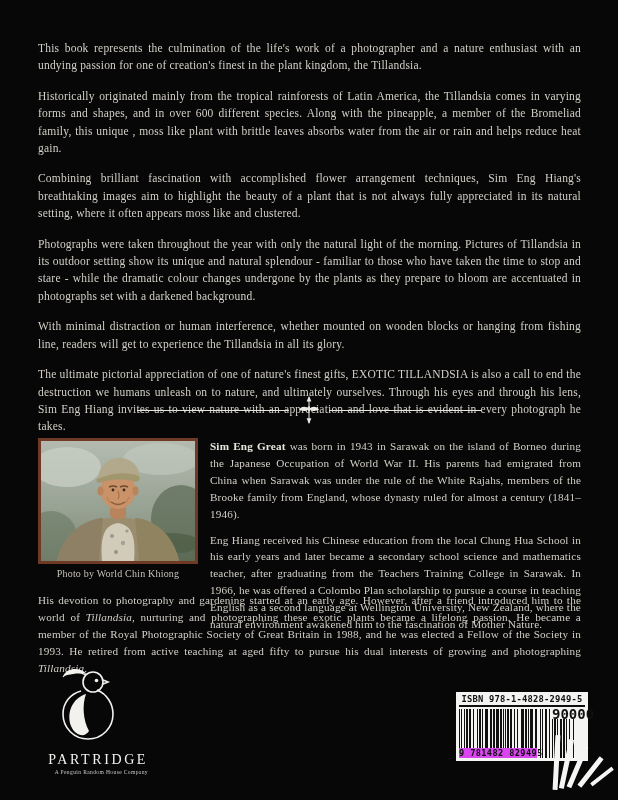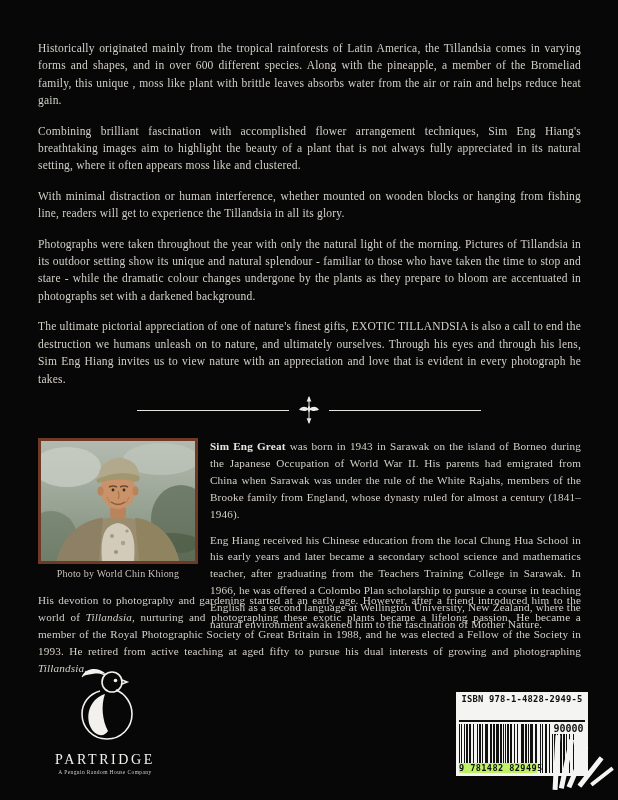--- a/index.html
+++ b/index.html
@@ -32,71 +32,72 @@
     margin:0 0 9px 0;font-size:11.2px;line-height:16.9px;text-align:justify;
     letter-spacing:.15px;color:#d4d0c8;
   }
   .bio-text strong{color:#e9e6df;}
   .bio-full{
     position:absolute;left:38px;right:37px;top:592px;margin:0;
     font-size:11.2px;line-height:16.9px;text-align:justify;letter-spacing:.15px;color:#d4d0c8;
   }
   .bio-full i{font-style:italic;}
   
-  .publisher{position:absolute;left:43px;top:668px;width:124px;text-align:center;}
+  .publisher{position:absolute;left:24px;top:668px;width:124px;text-align:right;}
   .bird{display:block;margin:0 auto;width:66px;height:80px;}
   .pub-name{
     margin-top:4px;font-size:14px;letter-spacing:2.6px;color:#f2f1ee;
     font-family:"Liberation Serif",serif;white-space:nowrap;
   }
   .pub-tagline{margin-top:1px;font-size:5.5px;letter-spacing:.4px;color:#c9c9c9;white-space:nowrap;}
   
   .barcode-box{
     position:absolute;left:456px;top:692px;width:132px;background:#f4f4f2;
     padding:2px 3px 3px 3px;box-sizing:border-box;
   }
   .isbn-line{
     font-family:"DejaVu Sans Mono",monospace;font-size:8.8px;font-weight:bold;
     color:#101010;text-align:center;white-space:nowrap;letter-spacing:.2px;
-    border-bottom:2px solid #101010;padding-bottom:16px;
+    border-bottom:2px solid #101010;padding-bottom:1px;
   }
   .bars-row{display:flex;margin-top:2px;height:49px;}
   .main-bars{position:relative;flex:1;overflow:hidden;}
   .bars{height:100%;font-size:0;white-space:nowrap;}
   .bars span{display:inline-block;height:100%;vertical-align:top;}
   .bc-num{
-    position:absolute;left:0;right:13px;bottom:0;height:10px;background:#bef264;
+    position:absolute;left:0;right:13px;bottom:0;height:10px;background:#d946ef;
     font-family:"DejaVu Sans Mono",monospace;font-size:8.6px;font-weight:bold;color:#101010;
     text-align:left;line-height:10px;white-space:nowrap;letter-spacing:.4px;
   }
   .addon{width:33px;flex:0 0 33px;display:flex;flex-direction:column;margin-left:2px;}
   .addon-num{
-    font-family:"DejaVu Sans Mono",monospace;font-size:10px;font-weight:bold;color:#101010;
-    text-align:center;line-height:10px;white-space:nowrap;
+    font-family:"DejaVu Sans Mono",monospace;font-size:14px;font-weight:bold;color:#101010;
+    text-align:left;line-height:10px;white-space:nowrap;
   }
   .addon-bars{flex:1;}
   
   .falling-bars{position:absolute;left:550px;top:732px;width:68px;height:68px;}
   .fbar{position:absolute;background:#f5f5f3;border-radius:.5px;}
   .fb1{left:4px;top:3px;width:5px;height:55px;transform:rotate(3deg);}
   .fb2{left:14px;top:7px;width:5px;height:50px;transform:rotate(12deg);}
   .fb3{left:25px;top:13px;width:5px;height:44px;transform:rotate(23deg);}
   .fb4{left:38px;top:22px;width:5px;height:36px;transform:rotate(38deg);}
   .fb5{left:50px;top:31px;width:4px;height:27px;transform:rotate(52deg);}
 </style>
 </head>
 <body>
 
 <div class="page">
 
   <section class="synopsis">
+    <p>This book represents the culmination of the life's work of a photographer and a nature enthusiast with an undying passion for one of creation's finest in the plant kingdom, the Tillandsia.</p>
     <p>Historically originated mainly from the tropical rainforests of Latin America, the Tillandsia comes in varying forms and shapes, and in over 600 different species. Along with the pineapple, a member of the Bromeliad family, this unique , moss like plant with brittle leaves absorbs water from the air or rain and helps reduce heat gain.</p>
     <p>Combining brilliant fascination with accomplished flower arrangement techniques, Sim Eng Hiang's breathtaking images aim to highlight the beauty of a plant that is not always fully appreciated in its natural setting, where it often appears moss like and clustered.</p>
+    <p>Photographs were taken throughout the year with only the natural light of the morning. Pictures of Tillandsia in its outdoor setting show its unique and natural splendour - familiar to those who have taken the time to stop and stare - while the dramatic colour changes undergone by the plants as they prepare to bloom are accentuated in photographs set with a darkened background.</p>
     <p>With minimal distraction or human interference, whether mounted on wooden blocks or hanging from fishing line, readers will get to experience the Tillandsia in all its glory.</p>
-    <p>Photographs were taken throughout the year with only the natural light of the morning. Pictures of Tillandsia in its outdoor setting show its unique and natural splendour - familiar to those who have taken the time to stop and stare - while the dramatic colour changes undergone by the plants as they prepare to bloom are accentuated in photographs set with a darkened background.</p>
     <p>The ultimate pictorial appreciation of one of nature's finest gifts, EXOTIC TILLANDSIA is also a call to end the destruction we humans unleash on to nature, and ultimately ourselves. Through his eyes and through his lens, Sim Eng Hiang invites us to view nature with an appreciation and love that is evident in every photograph he takes.</p>
   </section>
 
   <div class="divider">
     <span class="line"></span>
     <svg class="fleuron" viewBox="0 0 22 28">
       <g fill="#eceae5" stroke="#eceae5">
         <line x1="11" y1="1" x2="11" y2="27" stroke-width="1"></line>
         <path d="M11 0 L8.6 5.4 L13.4 5.4 Z" stroke="none"></path>
         <path d="M11 28 L8.6 22.2 L13.4 22.2 Z" stroke="none"></path>

